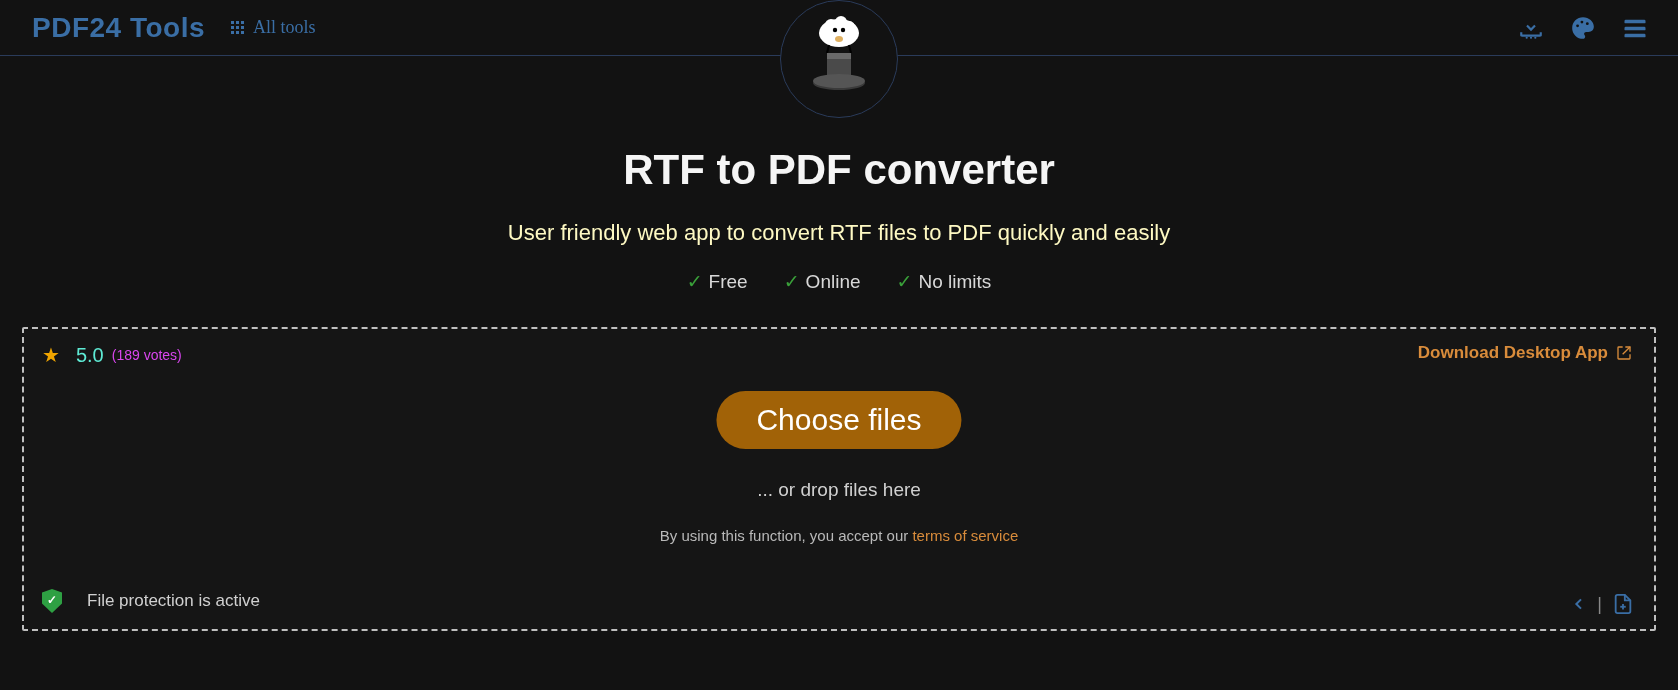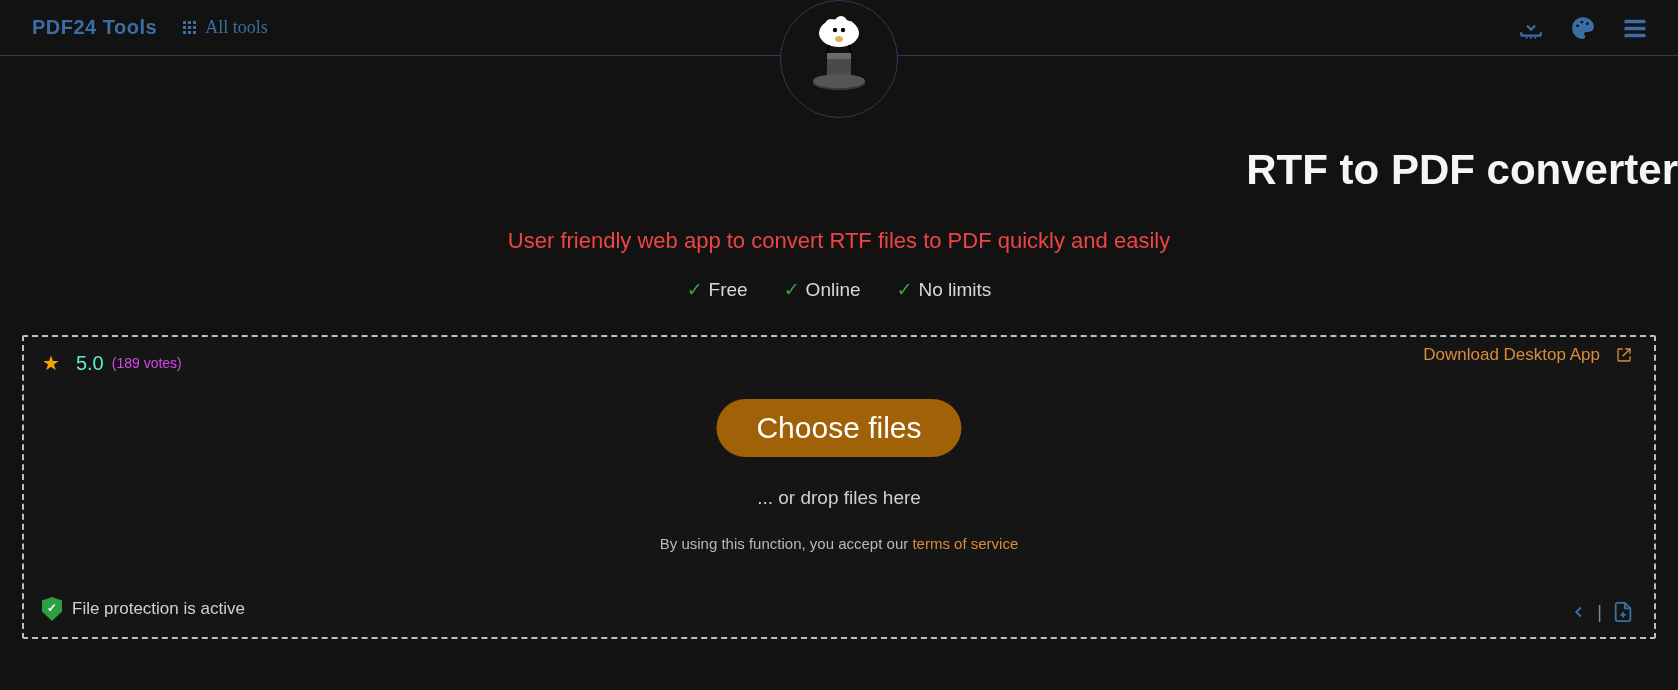--- a/index.html
+++ b/index.html
@@ -15,21 +15,21 @@
   
   .header {
     position: relative;
     height: 56px;
     display: flex;
     align-items: center;
     padding: 0 28px 0 32px;
     border-bottom: 1px solid #2a3b5a;
   }
   .brand {
-    font-size: 20px;
+    font-size: 28px;
     font-weight: 700;
     color: #3a6ea5;
     letter-spacing: 0.5px;
   }
   .all-tools {
     display: flex;
     align-items: center;
     gap: 8px;
     margin-left: 26px;
     color: #3a6ea5;
@@ -78,26 +78,25 @@
 
   
   .hero {
     margin-top: 90px;
     text-align: center;
   }
   .hero h1 {
     font-size: 42px;
     font-weight: 700;
     color: #f5f5f5;
-    text-align: right;
   }
   .hero .sub {
-    margin-top: 34px;
+    margin-top: 26px;
     font-size: 22px;
-    color: #ef4444;
+    color: #fef9c3;
   }
   .features {
     margin-top: 24px;
     display: flex;
     justify-content: center;
     gap: 36px;
     font-size: 19px;
     color: #d8d8d8;
   }
   .features span.check {
@@ -121,25 +120,26 @@
     top: 14px; left: 18px;
     display: flex; align-items: center; gap: 8px;
   }
   .rating .star { color: #f0a500; font-size: 20px; }
   .rating .score { font-size: 20px; color: #5eead4; margin-left: 8px; }
   .rating .votes { font-size: 14px; color: #d946ef; }
 
   
   .desk-link {
     position: absolute;
-    top: 8px; right: 22px;
+    top: 14px; right: 22px;
     color: #d98c3b;
     font-size: 17px;
-    display: flex; align-items: center; gap: 16px;
+    display: flex; align-items: center; gap: 8px;
     cursor: pointer;
+    font-weight: bold;
   }
 
   
   .choose-btn {
     position: absolute;
     left: 50%; transform: translateX(-50%);
     top: 62px;
     background: #a16207;
     color: #fff;
     font-size: 30px;
@@ -164,21 +164,21 @@
     top: 198px;
     font-size: 15px;
     color: #b9b9b9;
   }
   .tos-line a { color: #d98c3b; text-decoration: none; cursor: pointer; margin-top: 40px; }
 
   
   .fileprot {
     position: absolute;
     bottom: 16px; left: 18px;
-    display: flex; align-items: center; gap: 10px;
+    display: flex; align-items: center; gap: 25px;
     font-size: 17px;
     color: #d0d0d0;
   }
   .fileprot .shield {
     width: 20px; height: 24px;
     background: #2ea043;
     clip-path: polygon(50% 0, 100% 15%, 100% 60%, 50% 100%, 0 60%, 0 15%);
     display: flex; align-items: center; justify-content: center;
   }
   .fileprot .shield::after {

